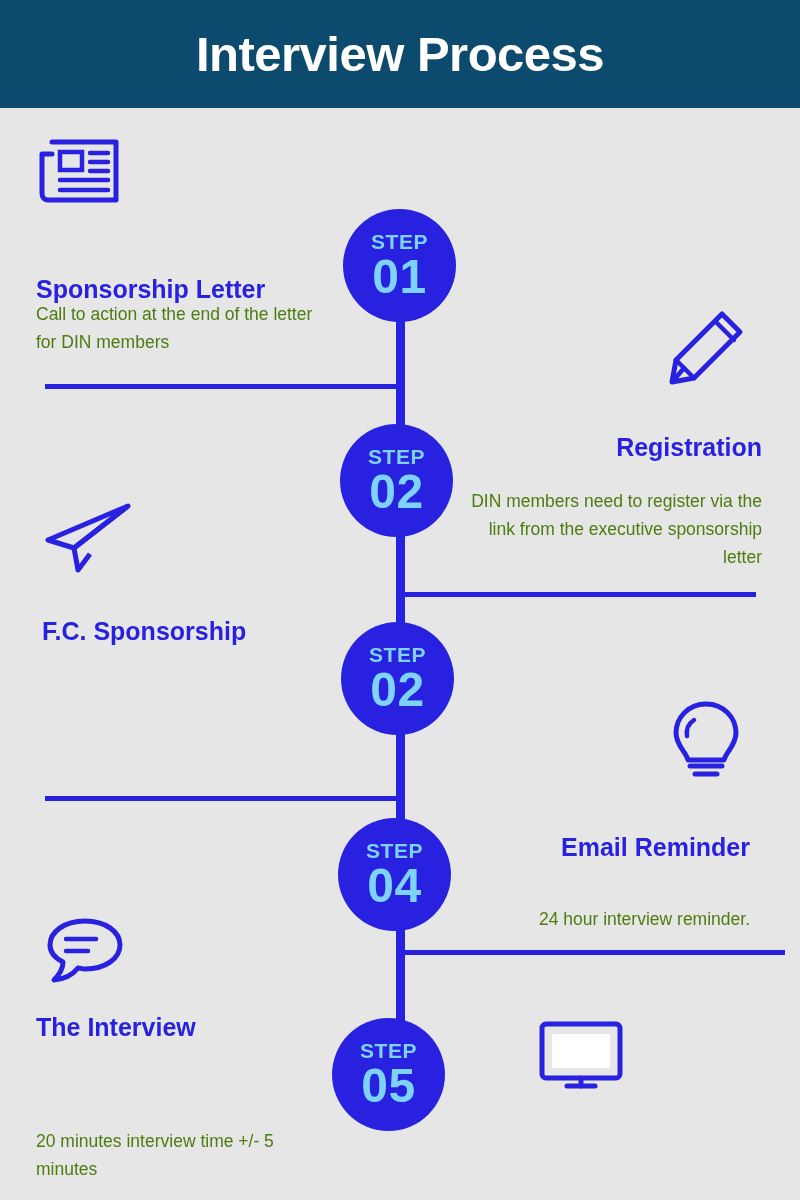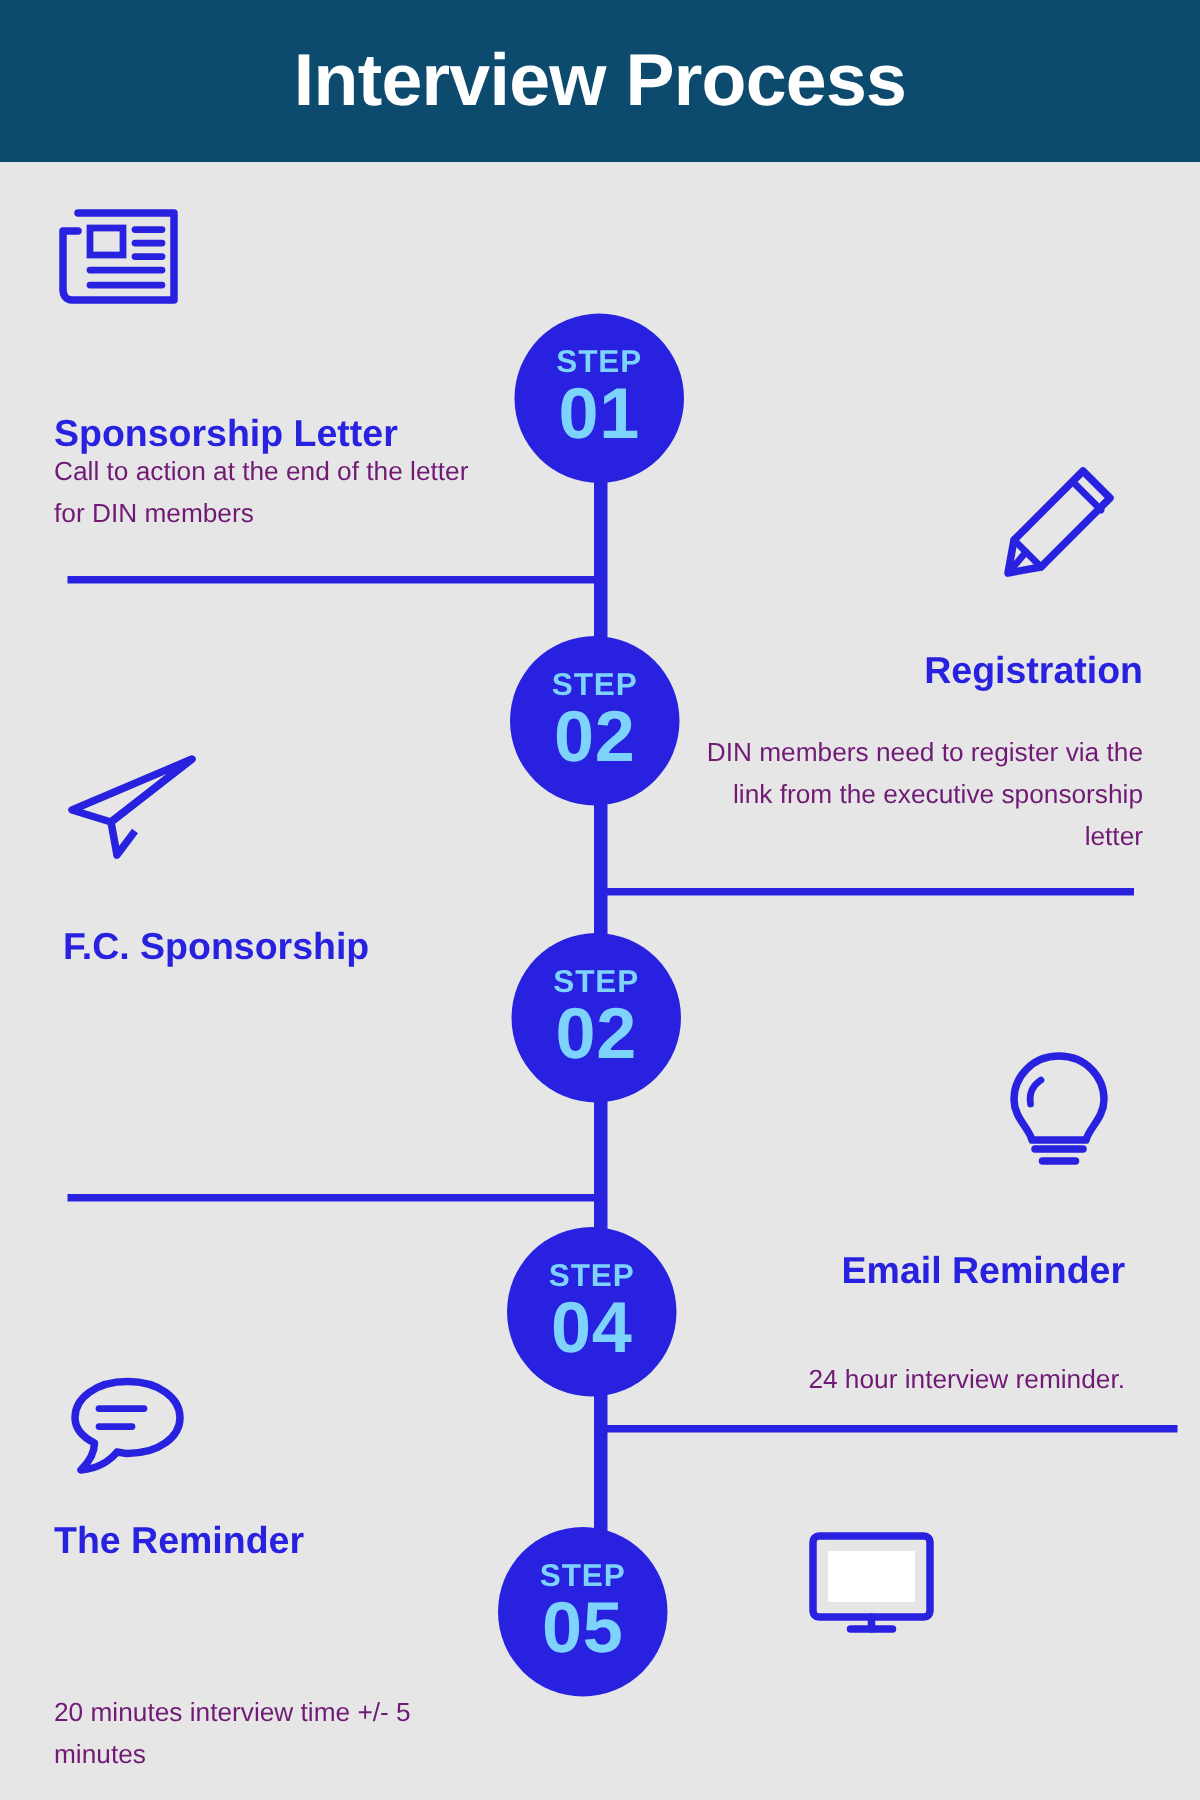--- a/index.html
+++ b/index.html
@@ -84,21 +84,21 @@
   
   .block-title {
     position: absolute;
     color: #2822e0;
     font-size: 25px;
     font-weight: bold;
     line-height: 1.1;
   }
   .block-body {
     position: absolute;
-    color: #701a75;
+    color: #4d7c0f;
     font-size: 17.5px;
     line-height: 1.6;
   }
   .align-right {
     text-align: right;
   }
   .align-left {
     text-align: left;
   }
   .align-center {
@@ -194,21 +194,21 @@
   </div>
 
   <div class="icon" style="left:44px; top:915px;">
     <svg width="82" height="72" viewBox="0 0 82 72" fill="none" xmlns="http://www.w3.org/2000/svg">
       <path d="M41 6 C20 6 6 17 6 30 C6 37 11 43 19 47 C19 54 15 60 10 65 C22 64 30 58 34 53 C36 53 38 54 41 54 C62 54 76 43 76 30 C76 17 62 6 41 6 Z" stroke="#2822e0" stroke-width="5" stroke-linejoin="round" fill="none"></path>
       <line x1="22" y1="24" x2="52" y2="24" stroke="#2822e0" stroke-width="4.5" stroke-linecap="round"></line>
       <line x1="22" y1="36" x2="44" y2="36" stroke="#2822e0" stroke-width="4.5" stroke-linecap="round"></line>
     </svg>
   </div>
 
-  <div class="block-title align-left" style="left:36px; top:1014px; width:340px;">The Reminder</div>
+  <div class="block-title align-left" style="left:36px; top:1014px; width:340px;">The Interview</div>
   <div class="block-body align-left" style="left:36px; top:1127px; width:300px;">20 minutes interview time +/- 5 minutes</div>
 
   <div class="step-circle" style="left:332px; top:1018px;">
     <span class="step-word">STEP</span>
     <span class="step-num">05</span>
   </div>
 
   <div class="icon" style="left:537px; top:1018px;">
     <svg width="88" height="76" viewBox="0 0 88 76" fill="none" xmlns="http://www.w3.org/2000/svg">
       <rect x="5" y="6" width="78" height="54" rx="4" stroke="#2822e0" stroke-width="5" fill="none"></rect>

